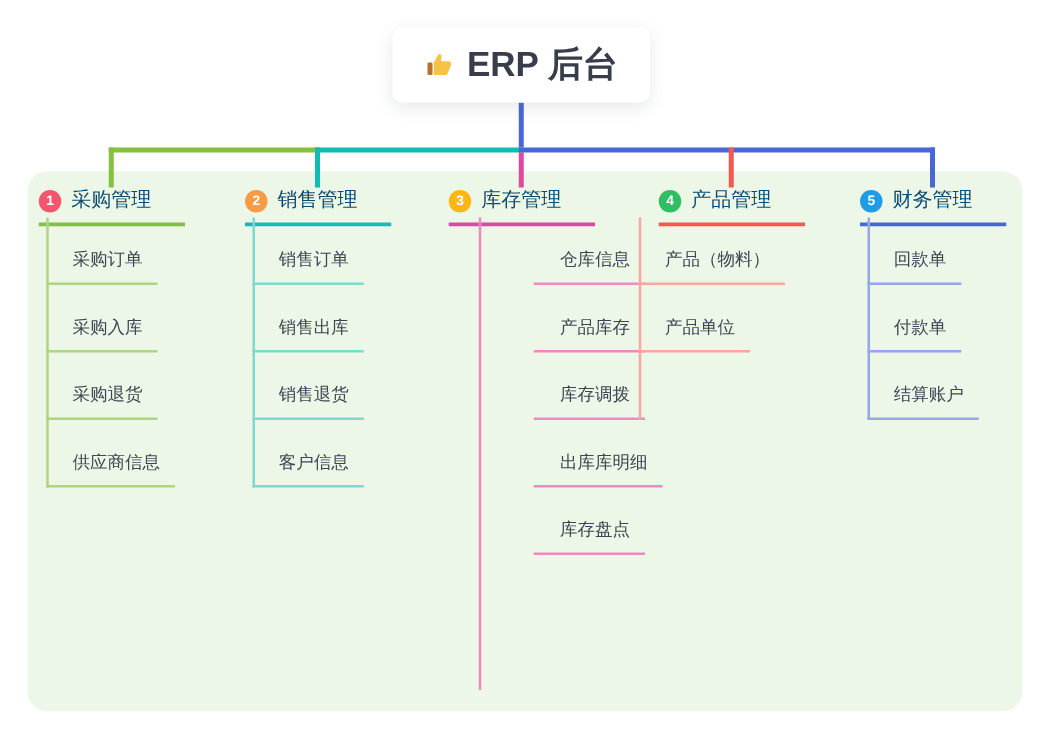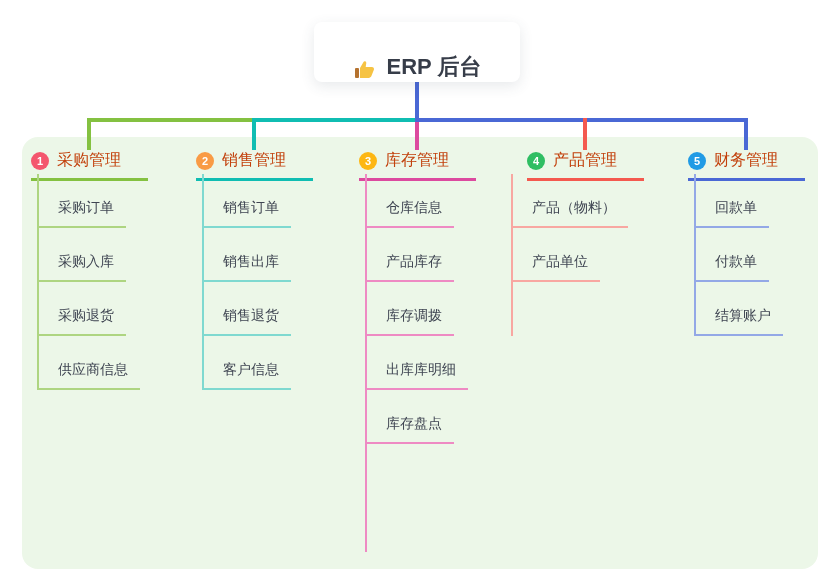--- a/index.html
+++ b/index.html
@@ -15,34 +15,34 @@
     left:22px;top:137px;width:796px;height:432px;
     background:#ecf7e8;
     border-radius:16px;
   }
   .root-card{
     position:absolute;
     left:314px;top:22px;width:206px;height:60px;
     background:#ffffff;
     border-radius:8px;
     box-shadow:0 4px 14px rgba(60,70,90,.12);
-    display:flex;align-items:flex-end;justify-content:center;gap:10px;
-    font-size:22px;font-weight:600;color:#373d49;
+    display:flex;align-items:center;justify-content:center;gap:10px;
+    font-size:28px;font-weight:600;color:#373d49;
     z-index:5;
   }
   .root-card svg{display:block;}
   .conn{position:absolute;z-index:2;}
   .branch-header{
     position:absolute;top:150px;width:117px;
     display:flex;align-items:center;gap:8px;
     padding-bottom:7px;
     border-bottom:3px solid var(--bold,#888);
     z-index:3;
   }
-  .branch-label{font-size:16px;font-weight:500;color:#c2410c;white-space:nowrap;}
+  .branch-label{font-size:16px;font-weight:500;color:#0c4a6e;white-space:nowrap;}
   .badge{
     width:18px;height:18px;border-radius:50%;
     background:var(--badge,#999);
     color:#fff;font-size:11px;font-weight:bold;
     display:flex;align-items:center;justify-content:center;
     flex:0 0 18px;
   }
   .children{
     position:absolute;top:174px;width:160px;z-index:3;
   }
@@ -126,21 +126,21 @@
       </div>
     <div class="child-row">
         <span class="child-label">客户信息</span>
       </div>
   </div>
 
   <div class="branch-header" style="left: 359px; --bold: #dc4a9f; --light: #ee8ac3; --badge: #fdb713;">
     <span class="badge">3</span>
     <span class="branch-label">库存管理</span>
   </div>
-  <div class="children rows-7" style="left: 365px; --bold: #dc4a9f; --light: #ee8ac3; --badge: #fdb713;">
+  <div class="children rows-7" style="left: 383px; padding-left: 44px; --bold: #dc4a9f; --light: #ee8ac3; --badge: #fdb713;">
     <div class="vline"></div>
     <div class="child-row">
         <span class="child-label">仓库信息</span>
       </div>
     <div class="child-row">
         <span class="child-label">产品库存</span>
       </div>
     <div class="child-row">
         <span class="child-label">库存调拨</span>
       </div>

